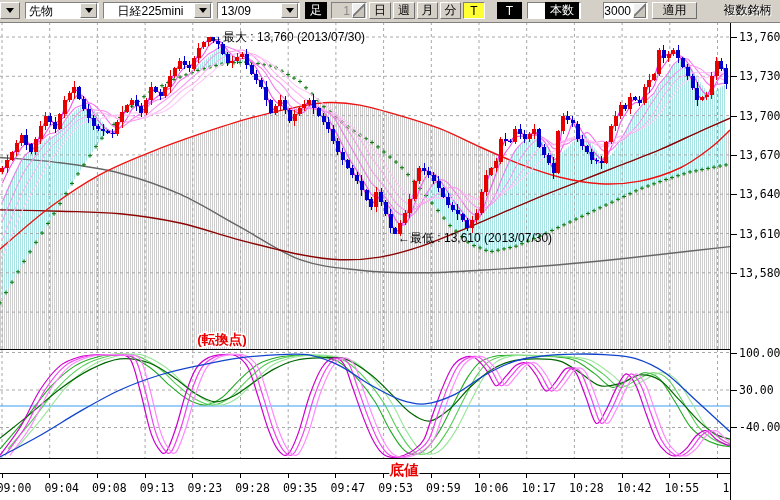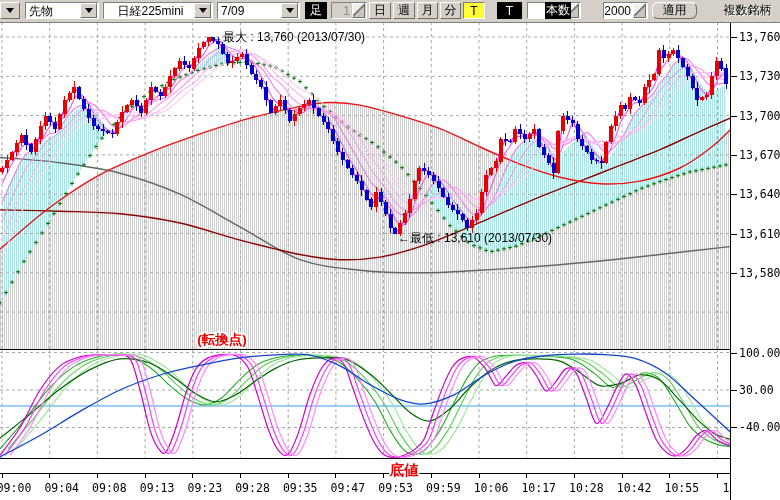--- a/index.html
+++ b/index.html
@@ -508,21 +508,21 @@
   </div>
 
   <div class="tbi sunken combo" style="left:103px;width:110px;text-align:center;">
     <span class="cval">日経225mini</span>
     <span class="drop raised">
         <span class="tri"></span>
       </span>
   </div>
 
   <div class="tbi sunken combo" style="left:217px;width:83px;">
-    <span class="cval">7/09</span>
+    <span class="cval">13/09</span>
     <span class="drop raised">
         <span class="tri"></span>
       </span>
   </div>
 
   <div class="tbi blkLbl" style="left:305px;width:22px;">足</div>
 
   <div class="tbi sunken spin" style="left:331px;width:36px;background:#d4d0c8;">
     <span class="sval" style="color:#8a8a8a;">1</span>
     <span class="knob"></span>
@@ -533,22 +533,22 @@
   <div class="tbi raised btn" style="left:417px;width:21px;">月</div>
   <div class="tbi raised btn" style="left:440px;width:21px;">分</div>
   <div class="tbi raised btn sel" style="left:463px;width:22px;">T</div>
 
   <div class="tbi blkLbl" style="left:497px;width:25px;">T</div>
   <div class="tbi sunken spin" style="left:527px;width:54px;">
     <span class="sval">96</span>
     <span class="knob"></span>
   </div>
 
-  <div class="tbi blkLbl" style="left:545px;width:26px;">本数</div>
+  <div class="tbi blkLbl" style="left:545px;width:34px;">本数</div>
   <div class="tbi sunken spin" style="left:603px;width:45px;">
-    <span class="sval">2000</span>
+    <span class="sval">3000</span>
     <span class="knob"></span>
   </div>
 
-  <div class="tbi raised btn" style="left:652px;width:45px;border-radius:6px;">適用</div>
+  <div class="tbi raised btn" style="left:652px;width:45px;">適用</div>
 
   <div class="tbi disabledTxt" style="left:717px;width:61px;">複数銘柄</div>
 </div>
 
 </body></html>

